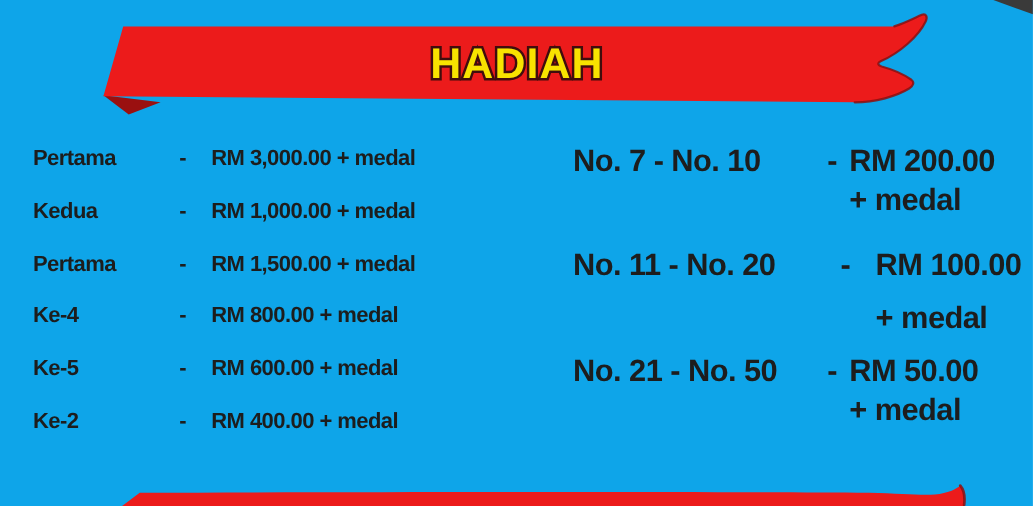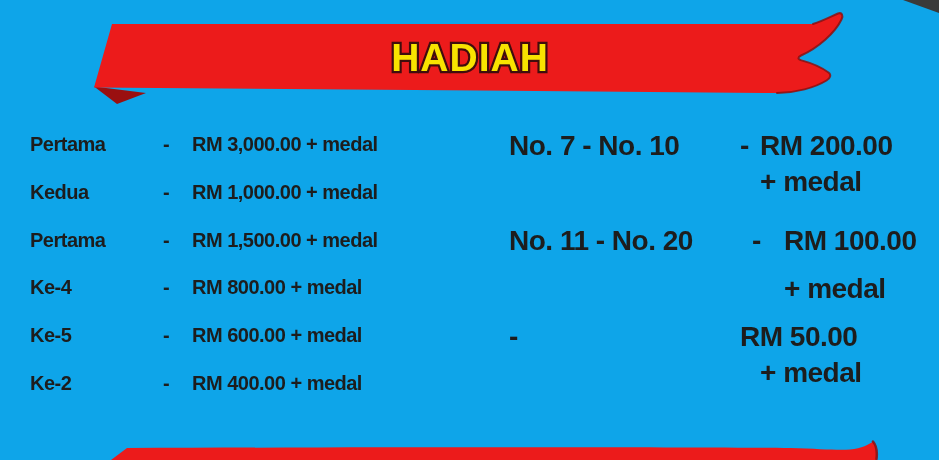--- a/index.html
+++ b/index.html
@@ -43,21 +43,21 @@
     font-size: 20px;
     letter-spacing: -0.5px;
     white-space: nowrap;
   }
   .l-rank { width: 133px; }
   .l-dash { width: 29px; }
 
   
   .right-col {
     position: absolute;
-    left: 509px;
+    left: 521px;
     top: 128px;
     width: 410px;
     height: 300px;
   }
   .r-group {
     position: absolute;
     left: 0;
     display: grid;
     grid-template-columns: 231px 20px auto;
     font-size: 28px;
@@ -153,20 +153,21 @@
       <span class="r-amount">RM 200.00</span>
       <span class="r-extra">+ medal</span>
     </div>
     <div class="r-group g1">
       <span class="r-range">No. 11 - No. 20</span>
       <span class="r-dash">-</span>
       <span class="r-amount">RM 100.00</span>
       <span class="r-extra">+ medal</span>
     </div>
     <div class="r-group g2">
+      <span class="r-range">No. 21 - No. 50</span>
       <span class="r-dash">-</span>
       <span class="r-amount">RM 50.00</span>
       <span class="r-extra">+ medal</span>
     </div>
   </div>
 
   <svg class="bottom-banner-svg" viewBox="0 0 939 22" xmlns="http://www.w3.org/2000/svg" aria-hidden="true">
     <path fill="#ec1b1b" d="M127,10
              C350,9.2 650,9 790,10
              C820,10.8 838,12.5 850,11.5

